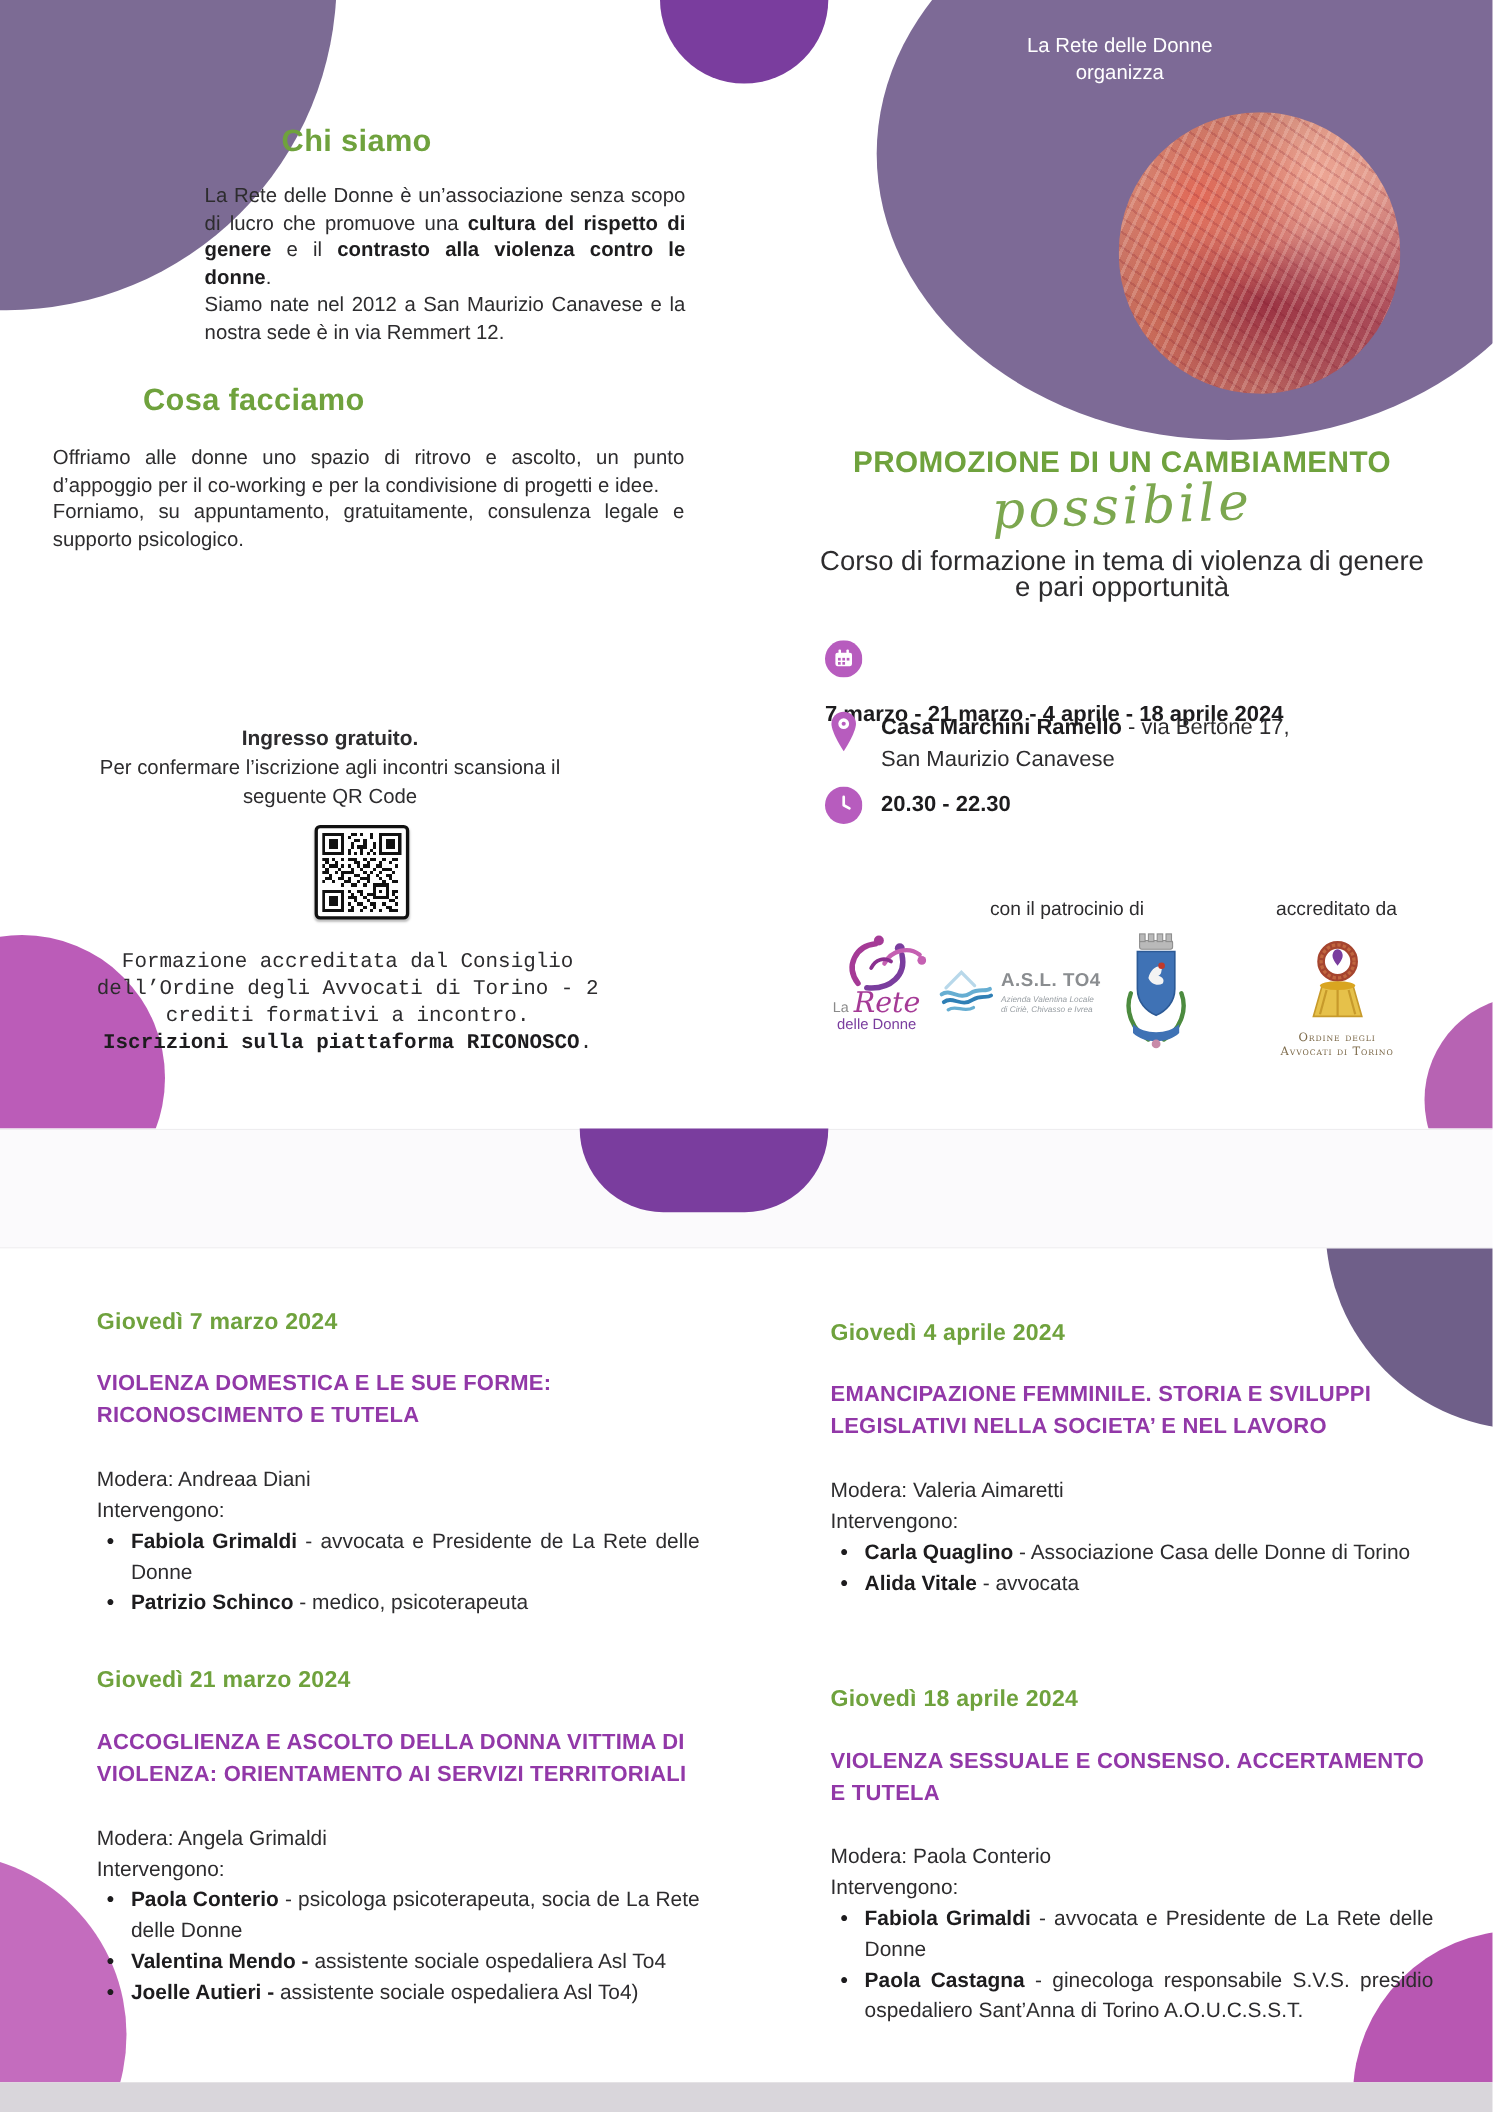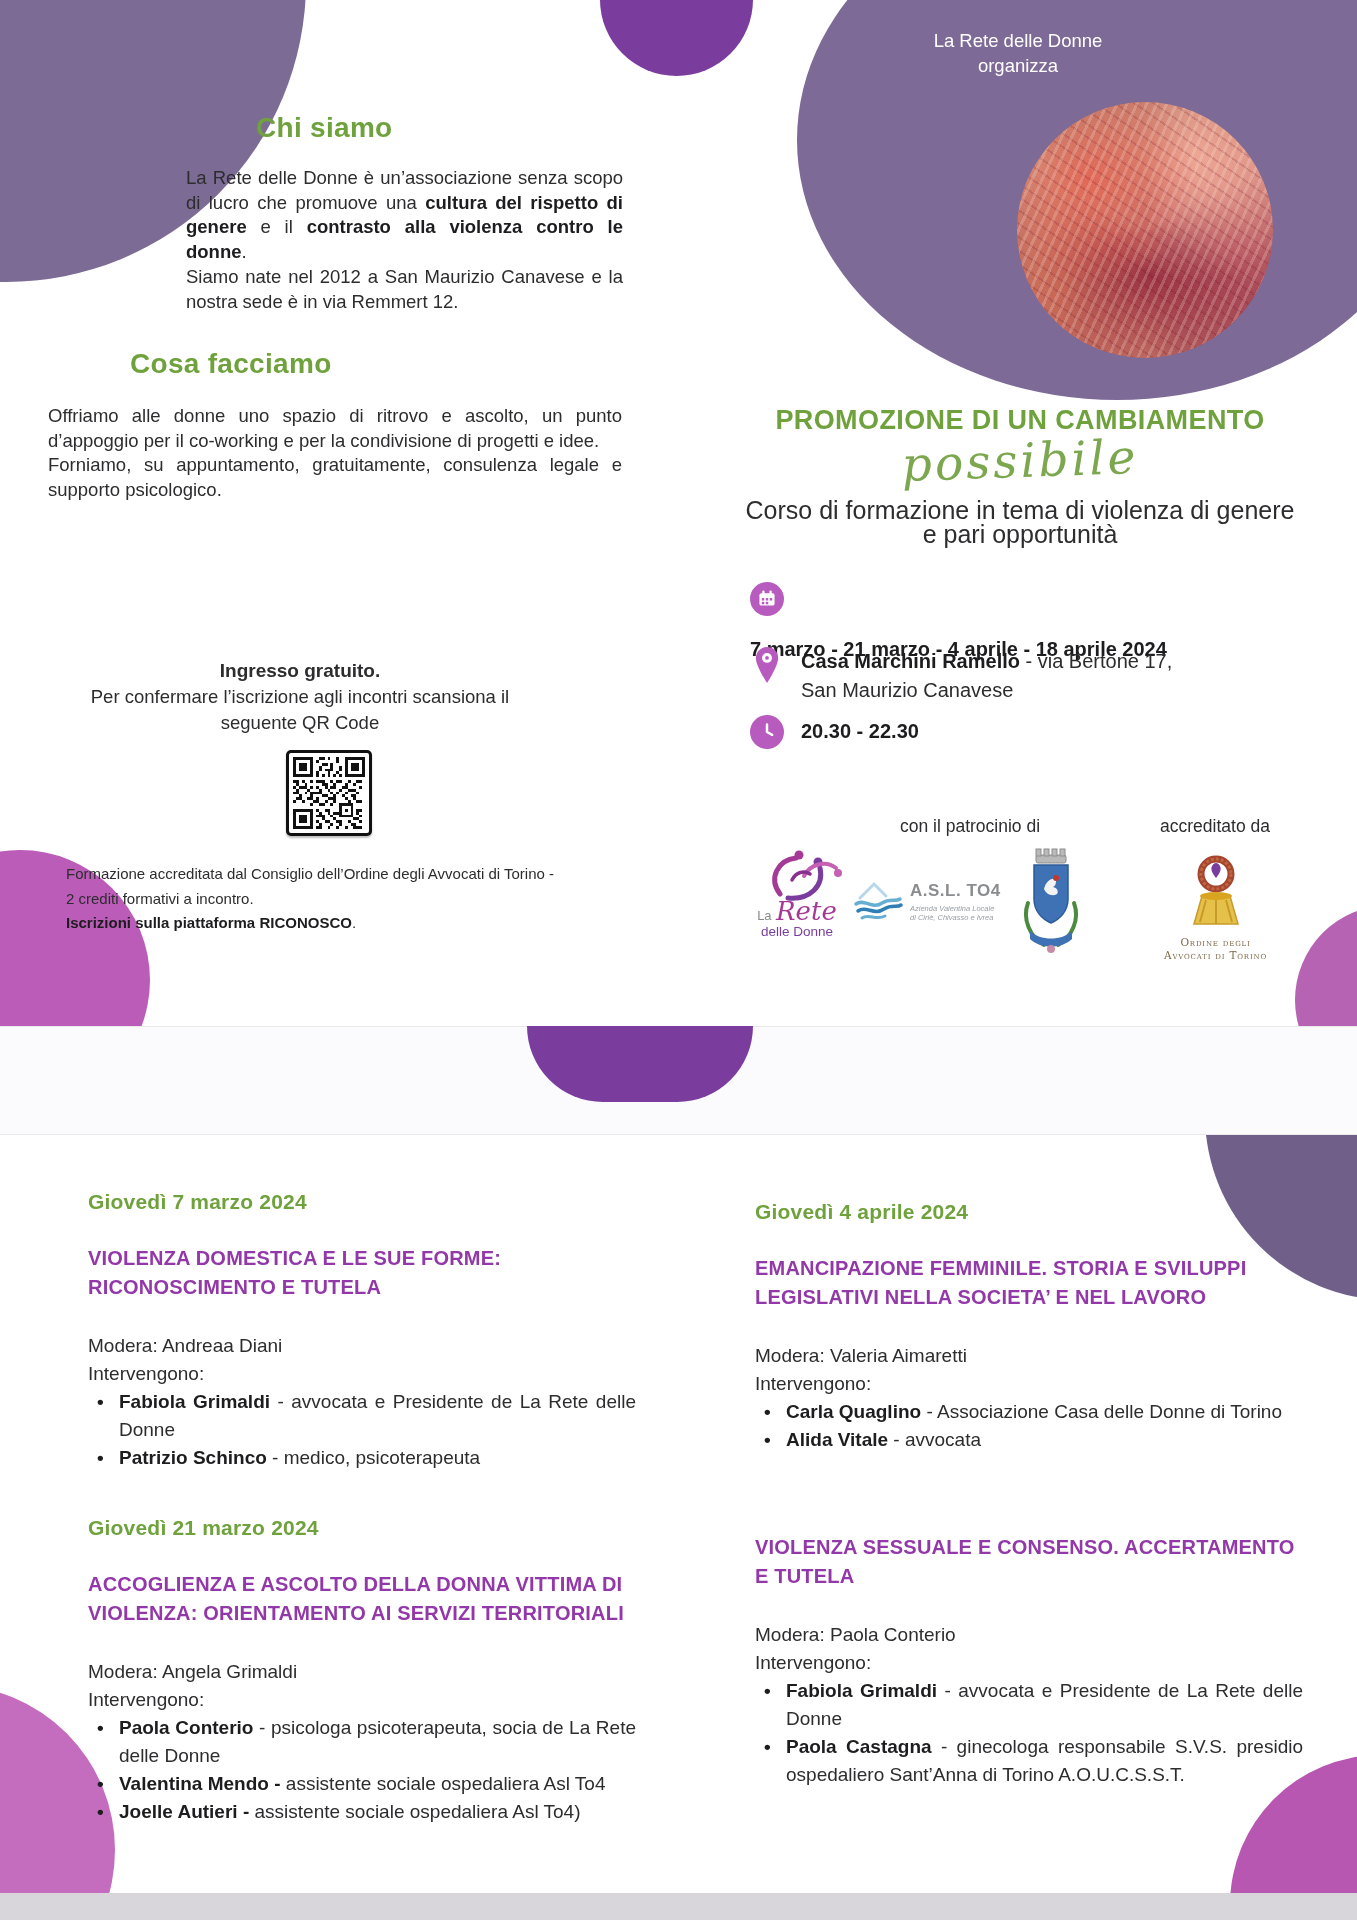--- a/index.html
+++ b/index.html
@@ -30,21 +30,21 @@
   
   .h-green{position:absolute;color:#6fa23d;font-weight:bold;font-size:28px;letter-spacing:.3px;margin:0;}
   .para{position:absolute;font-size:18.5px;line-height:24.7px;text-align:justify;margin:0;}
   .para .blk{display:block;}
   b,.bold{font-weight:bold;color:#1d1c1e;}
   #who-p{left:186px;top:166px;width:437px;}
   #what-p{left:48px;top:404px;width:574px;}
   #free-entry{position:absolute;left:70px;top:658px;width:460px;text-align:center;font-size:18.5px;line-height:26px;}
   #free-entry .fe-b{font-weight:bold;font-size:19px;}
   #qr-box{position:absolute;left:286px;top:750px;width:72px;height:72px;border:3.5px solid #111;border-radius:5px;padding:4px;background:#fff;box-shadow:0 2px 2px rgba(0,0,0,.25);}
-  #accred{position:absolute;left:66px;top:862px;width:500px;font-size:15px;line-height:24.5px;}
+  #accred{position:absolute;left:66px;top:862px;width:500px;text-align:center;font-size:19px;line-height:24.5px;font-family:Liberation Mono, monospace;}
 
   
   #org-head{position:absolute;left:913px;top:28px;width:210px;text-align:center;color:#fff;font-size:18.5px;line-height:25px;}
   #photo{position:absolute;left:1017px;top:102px;width:256px;height:256px;border-radius:50%;overflow:hidden;
     background:
       radial-gradient(circle at 28% 30%, rgba(226,101,84,.95), rgba(226,101,84,0) 42%),
       radial-gradient(circle at 70% 22%, rgba(240,168,150,.95), rgba(240,168,150,0) 46%),
       radial-gradient(circle at 52% 68%, rgba(148,42,62,.9), rgba(148,42,62,0) 52%),
       radial-gradient(circle at 18% 72%, rgba(219,124,92,.85), rgba(219,124,92,0) 46%),
       radial-gradient(circle at 85% 60%, rgba(190,90,100,.85), rgba(190,90,100,0) 50%),
@@ -326,20 +326,21 @@
     <h4 class="ev-title">EMANCIPAZIONE FEMMINILE. STORIA E SVILUPPI LEGISLATIVI NELLA SOCIETA’ E NEL LAVORO</h4>
     <p class="ev-line">Modera: Valeria Aimaretti</p>
     <p class="ev-line">Intervengono:</p>
     <ul class="speakers">
       <li><span class="bold">Carla Quaglino</span><span> - Associazione Casa delle Donne di Torino</span></li>
       <li><span class="bold">Alida Vitale</span><span> - avvocata</span></li>
     </ul>
   </article>
 
   <article class="event ev-right" style="top:398px;">
+    <h3 class="ev-date">Giovedì 18 aprile 2024</h3>
     <h4 class="ev-title">VIOLENZA SESSUALE E CONSENSO. ACCERTAMENTO E TUTELA</h4>
     <p class="ev-line">Modera: Paola Conterio</p>
     <p class="ev-line">Intervengono:</p>
     <ul class="speakers">
       <li><span class="bold">Fabiola Grimaldi</span><span> - avvocata e Presidente de La Rete delle Donne</span></li>
       <li><span class="bold">Paola Castagna</span><span> - ginecologa responsabile S.V.S. presidio ospedaliero Sant’Anna di Torino A.O.U.C.S.S.T.</span></li>
     </ul>
   </article>
 </section>
 

